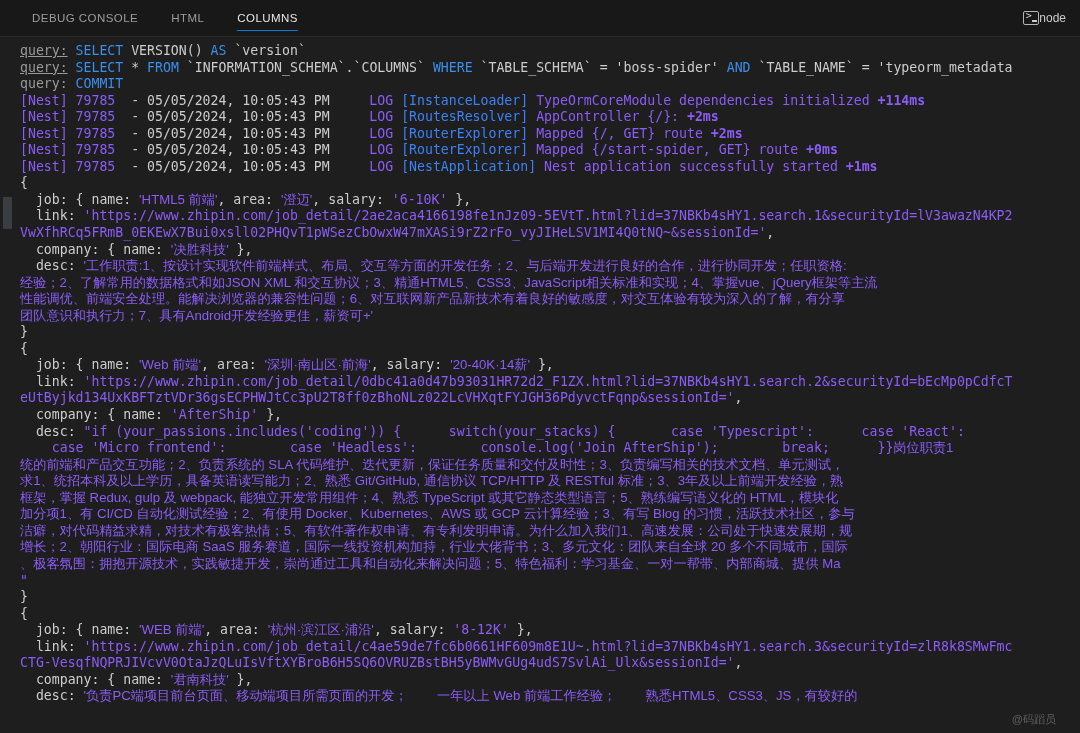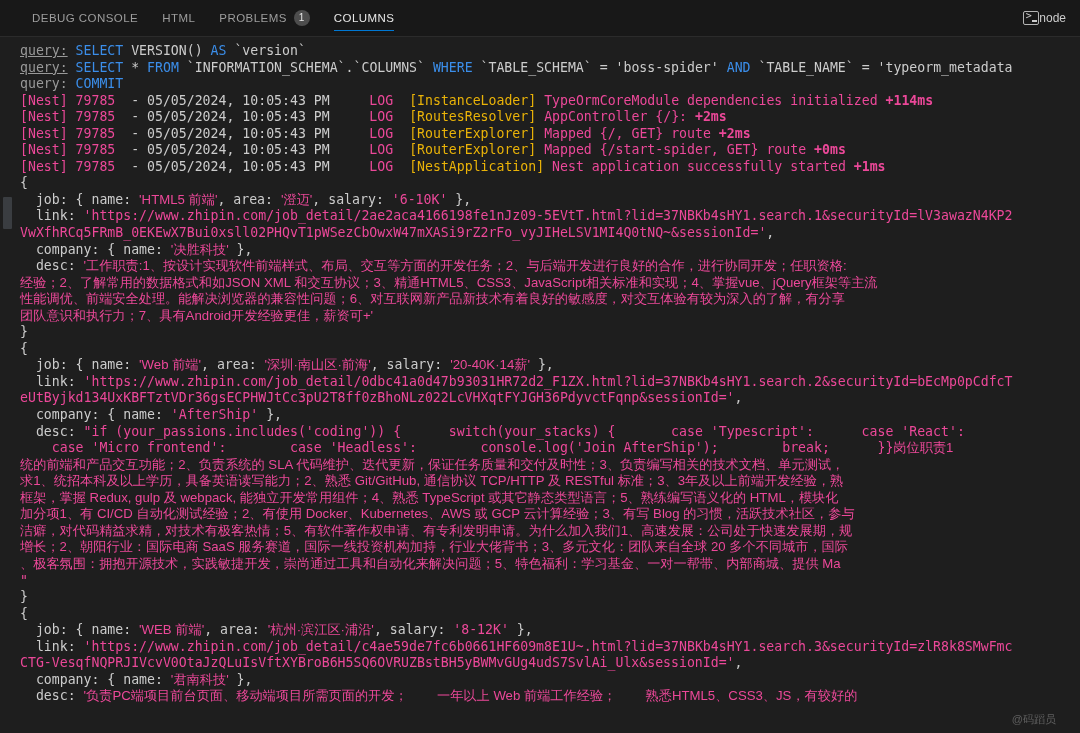--- a/index.html
+++ b/index.html
@@ -17,21 +17,21 @@
     background: #181818;
     border-bottom: 1px solid #2b2b2b;
     display: flex;
     align-items: stretch;
     position: relative;
   }
   #tabs {
     display: flex;
     align-items: stretch;
     padding-left: 20px;
-    gap: 0px;
+    gap: 9px;
   }
   .tab {
     display: flex;
     align-items: center;
     gap: 7px;
     padding: 0 12px;
     font-family: "Liberation Sans", sans-serif;
     font-size: 11.5px;
     letter-spacing: 0.45px;
     color: #9d9d9d;
@@ -125,22 +125,22 @@
     line-height: 16.55px;
     white-space: pre;
     letter-spacing: 0px;
   }
   .ln { height: 16.55px; }
 
   
   .c-gray   { color: #cccccc; }
   .c-dim    { color: #999999; }
   .c-blue   { color: #3b8eea; }
-  .c-green  { color: #ec4899; }
-  .c-yellow { color: #eab308; margin-left: 8px; }
+  .c-green  { color: #8b5cf6; }
+  .c-yellow { color: #3b82f6; }
   .c-bold   { font-weight: bold; }
   .c-under  { text-decoration: underline; }
 
   
   .cjk { font-family: Liberation Sans, sans-serif; }
 
   #watermark {
     position: absolute;
     right: 24px; bottom: 6px;
     font-family: "Liberation Sans", sans-serif;
@@ -153,24 +153,20 @@
 <body>
 
 <div id="panel-header">
   <div id="tabs">
     <div class="tab">
       <span>DEBUG CONSOLE</span>
     </div>
     <div class="tab">
       <span>HTML</span>
     </div>
-    <div class="tab">
-      <span>PROBLEMS</span>
-      <span class="tab-badge">1</span>
-    </div>
     <div class="tab active">
       <span>COLUMNS</span>
     </div>
   </div>
   <div id="header-right">
     <span class="term-icon"></span>
     <span id="node-label">node</span>
   </div>
 </div>
 

